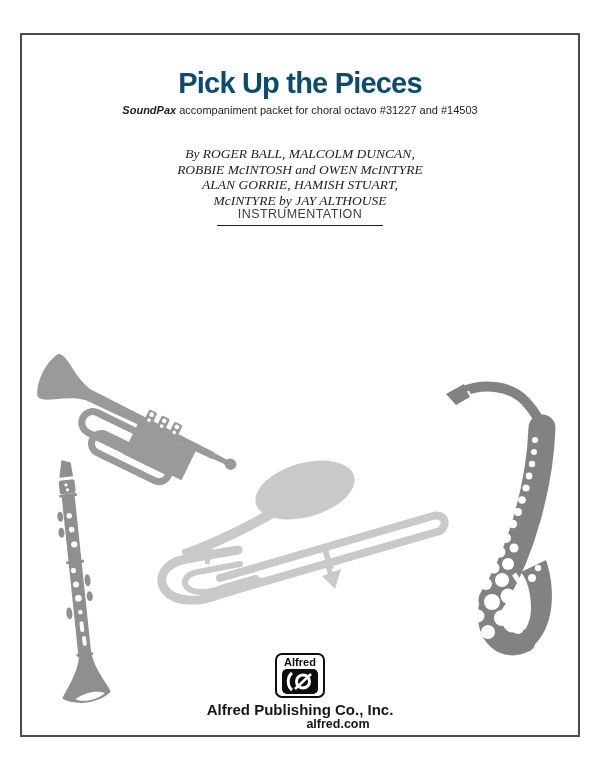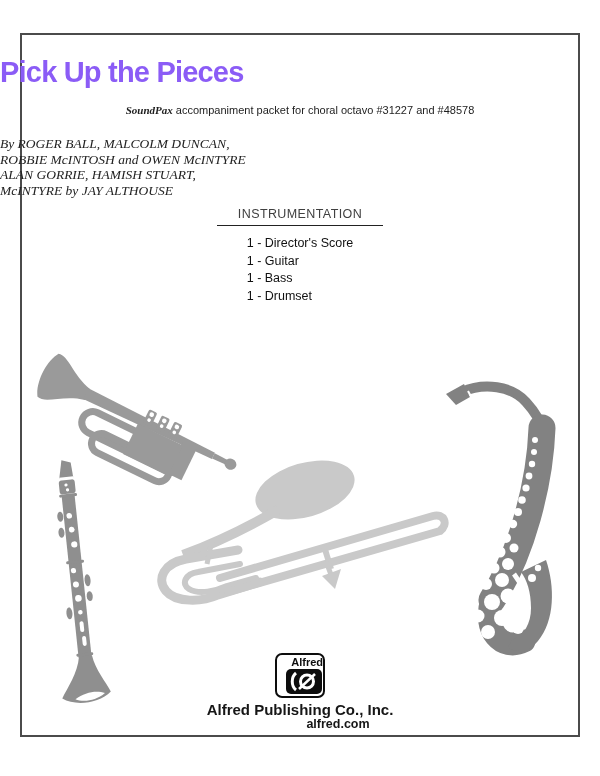--- a/index.html
+++ b/index.html
@@ -5,30 +5,30 @@
   html,body{margin:0;padding:0;background:#fff;}
   .page{
     position:relative;width:600px;height:776px;background:#ffffff;
     font-family:"Liberation Sans",sans-serif;overflow:hidden;color:#1a1a1a;
   }
   .border-frame{
     position:absolute;left:20px;top:33px;width:560px;height:704px;
     box-sizing:border-box;border:2px solid #4b4b4b;
   }
   .page-title{
-    position:absolute;top:56px;left:0;width:100%;
-    font-size:29px;font-weight:bold;letter-spacing:-0.8px;color:#8b5cf6;
+    position:absolute;top:67px;left:0;width:100%;text-align:center;
+    font-size:29px;font-weight:bold;letter-spacing:-0.8px;color:#0c4a6e;
   }
   .subtitle{
     position:absolute;top:104px;left:0;width:100%;text-align:center;
     font-size:11px;color:#1d1d1d;
   }
-  .subtitle .brand{font-weight:bold;font-style:italic;font-family:Liberation Serif, serif;}
+  .subtitle .brand{font-weight:bold;font-style:italic;}
   .credits{
-    position:absolute;top:136px;left:0;width:100%;text-align:left;
+    position:absolute;top:146px;left:0;width:100%;text-align:center;
     font-family:"Liberation Serif",serif;font-style:italic;
     font-size:13.5px;line-height:15.5px;color:#222;
   }
   .instrumentation{position:absolute;top:207px;left:0;width:100%;text-align:center;}
   .instr-heading{font-size:12.5px;letter-spacing:0.4px;color:#404040;}
   .instr-rule{width:166px;height:0;border-top:1.6px solid #222;margin:4px auto 0;}
   .instr-list{
     display:inline-block;text-align:left;margin-top:9px;
     font-size:12.5px;line-height:17.5px;color:#111;
   }
@@ -36,21 +36,21 @@
   .trumpet-g{fill:#9a9a9a;}
   .trumpet-g .tube{stroke:#9a9a9a;fill:none;}
   .clarinet-g{fill:#8f8f8f;}
   .trombone-g{fill:#c9c9c9;}
   .trombone-g .tube{stroke:#c9c9c9;fill:none;}
   .sax-g{fill:#828282;}
   .sax-g .tube{stroke:#828282;fill:none;}
   .logo-box{
     position:absolute;top:653px;left:50%;transform:translateX(-50%);
     width:50px;height:45px;box-sizing:border-box;border:2.5px solid #0d0d0d;border-radius:7px;
-    background:#fff;display:flex;flex-direction:column;align-items:flex-end;
+    background:#fff;display:flex;flex-direction:column;align-items:center;
   }
   .logo-word{font-size:11px;font-weight:bold;color:#0d0d0d;margin-top:1px;line-height:13px;}
   .publisher-name{
     position:absolute;top:701px;left:0;width:100%;text-align:center;
     font-size:15px;font-weight:bold;color:#161616;
   }
   .publisher-site{
     position:absolute;top:717px;left:0;width:100%;text-align:center;
     font-size:12.5px;font-weight:bold;color:#161616;margin-left:38px;
   }
@@ -58,39 +58,33 @@
 </head>
 <body>
 
 <div class="page">
 
   <div class="border-frame"></div>
 
   <div class="page-title">Pick Up the Pieces</div>
 
   <div class="subtitle">
-    <span class="brand">SoundPax</span><span> accompaniment packet for choral octavo #31227 and #48578</span>
+    <span class="brand">SoundPax</span><span> accompaniment packet for choral octavo #31227 and #14503</span>
   </div>
 
   <div class="credits">
     <div>By ROGER BALL, MALCOLM DUNCAN,</div>
     <div>ROBBIE McINTOSH and OWEN McINTYRE</div>
     <div>ALAN GORRIE, HAMISH STUART,</div>
     <div>McINTYRE by JAY ALTHOUSE</div>
   </div>
 
   <div class="instrumentation">
     <div class="instr-heading">INSTRUMENTATION</div>
     <div class="instr-rule"></div>
-    <div class="instr-list">
-      <div>1 - Director's Score</div>
-      <div>1 - Guitar</div>
-      <div>1 - Bass</div>
-      <div>1 - Drumset</div>
-    </div>
   </div>
 
   <svg class="art" style="left:36px;top:344px;" width="235" height="150" viewBox="0 -10 235 150">
     <g class="trumpet-g" transform="rotate(26 30 30)">
       <path d="M10,6 C20,3 32,19 54,24 L54,36 C32,41 20,57 10,54 C2,42 2,18 10,6 Z"></path>
       <polygon points="52,24 194,26.5 194,33.5 52,36"></polygon>
       <polygon points="194,27 208,27.5 208,32.5 194,33"></polygon>
       <ellipse cx="213" cy="30" rx="6" ry="5.5"></ellipse>
       <rect class="tube" x="60" y="42" width="110" height="22" rx="11" stroke-width="7"></rect>
       <rect class="tube" x="78" y="58" width="84" height="20" rx="10" stroke-width="7"></rect>

